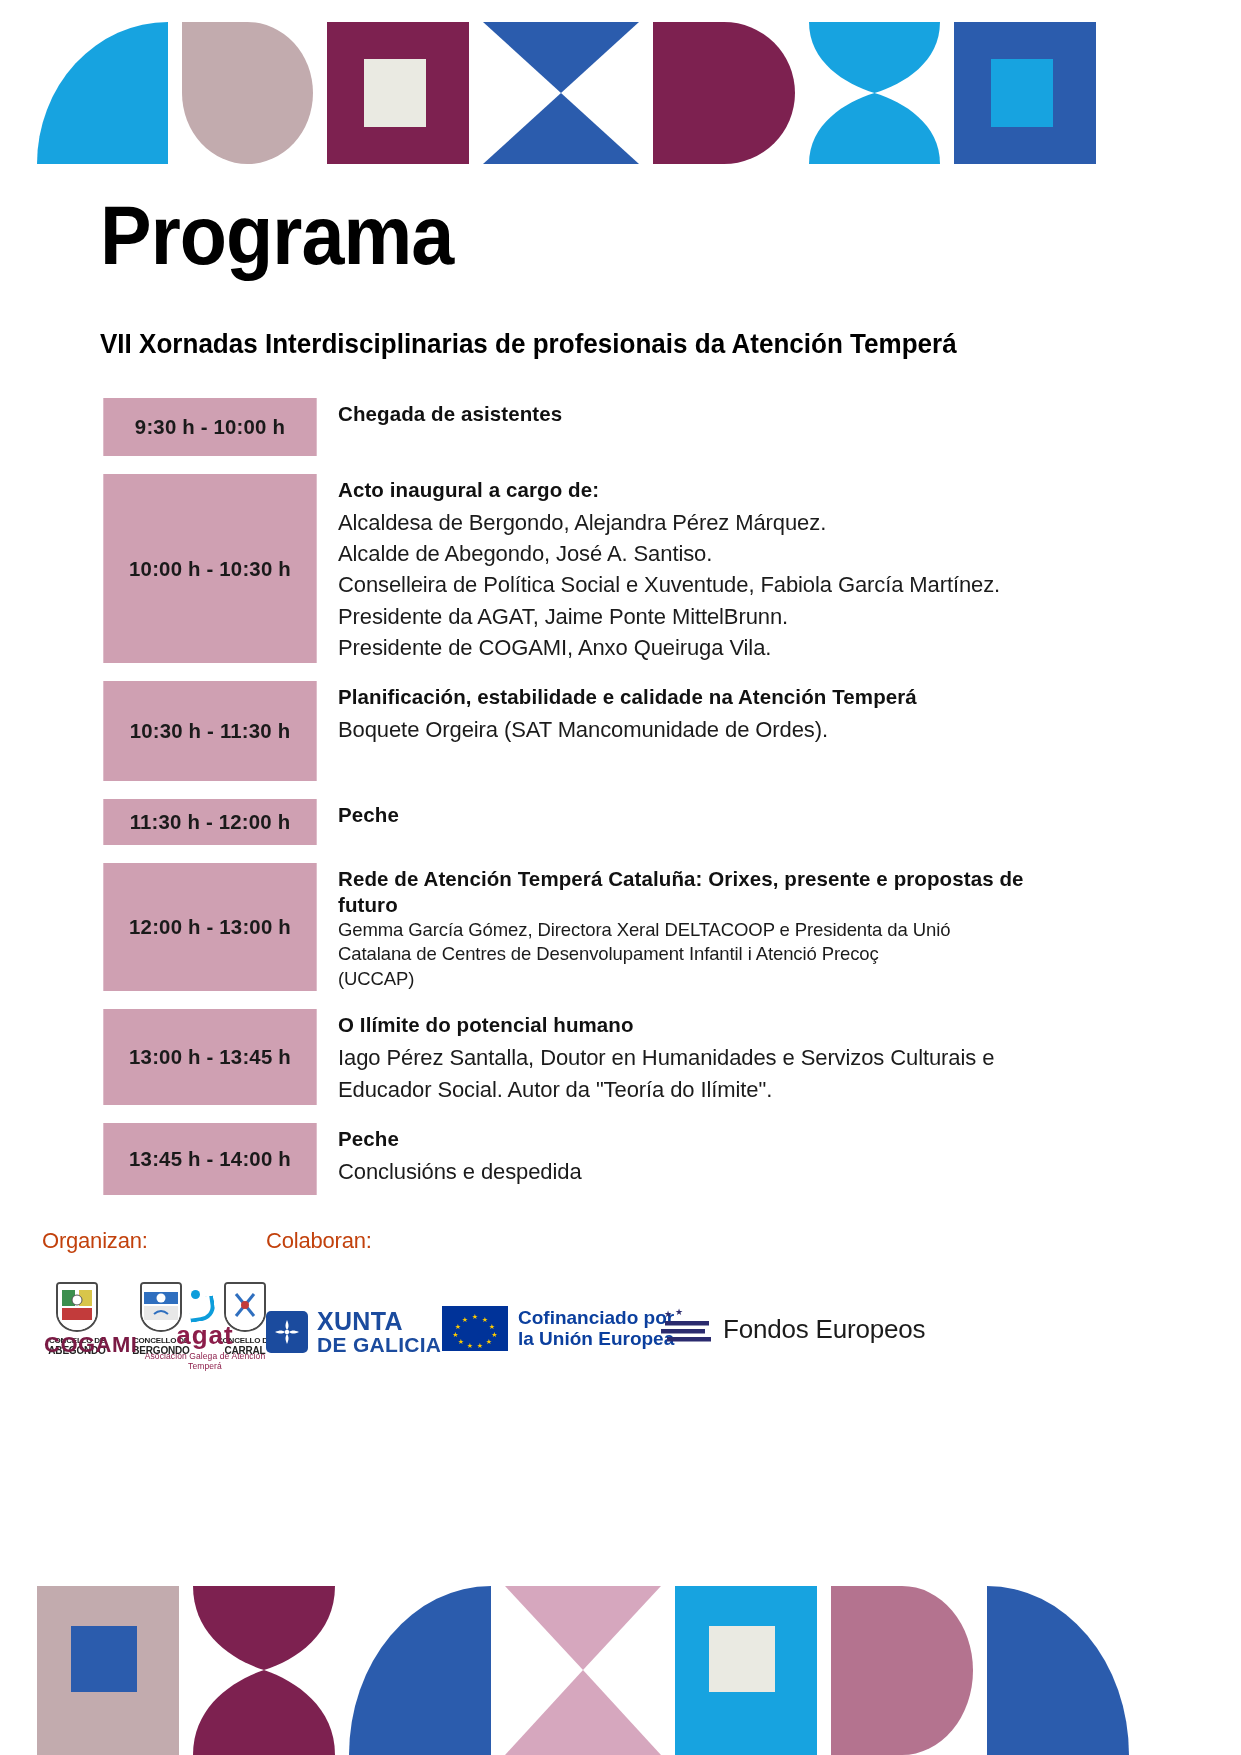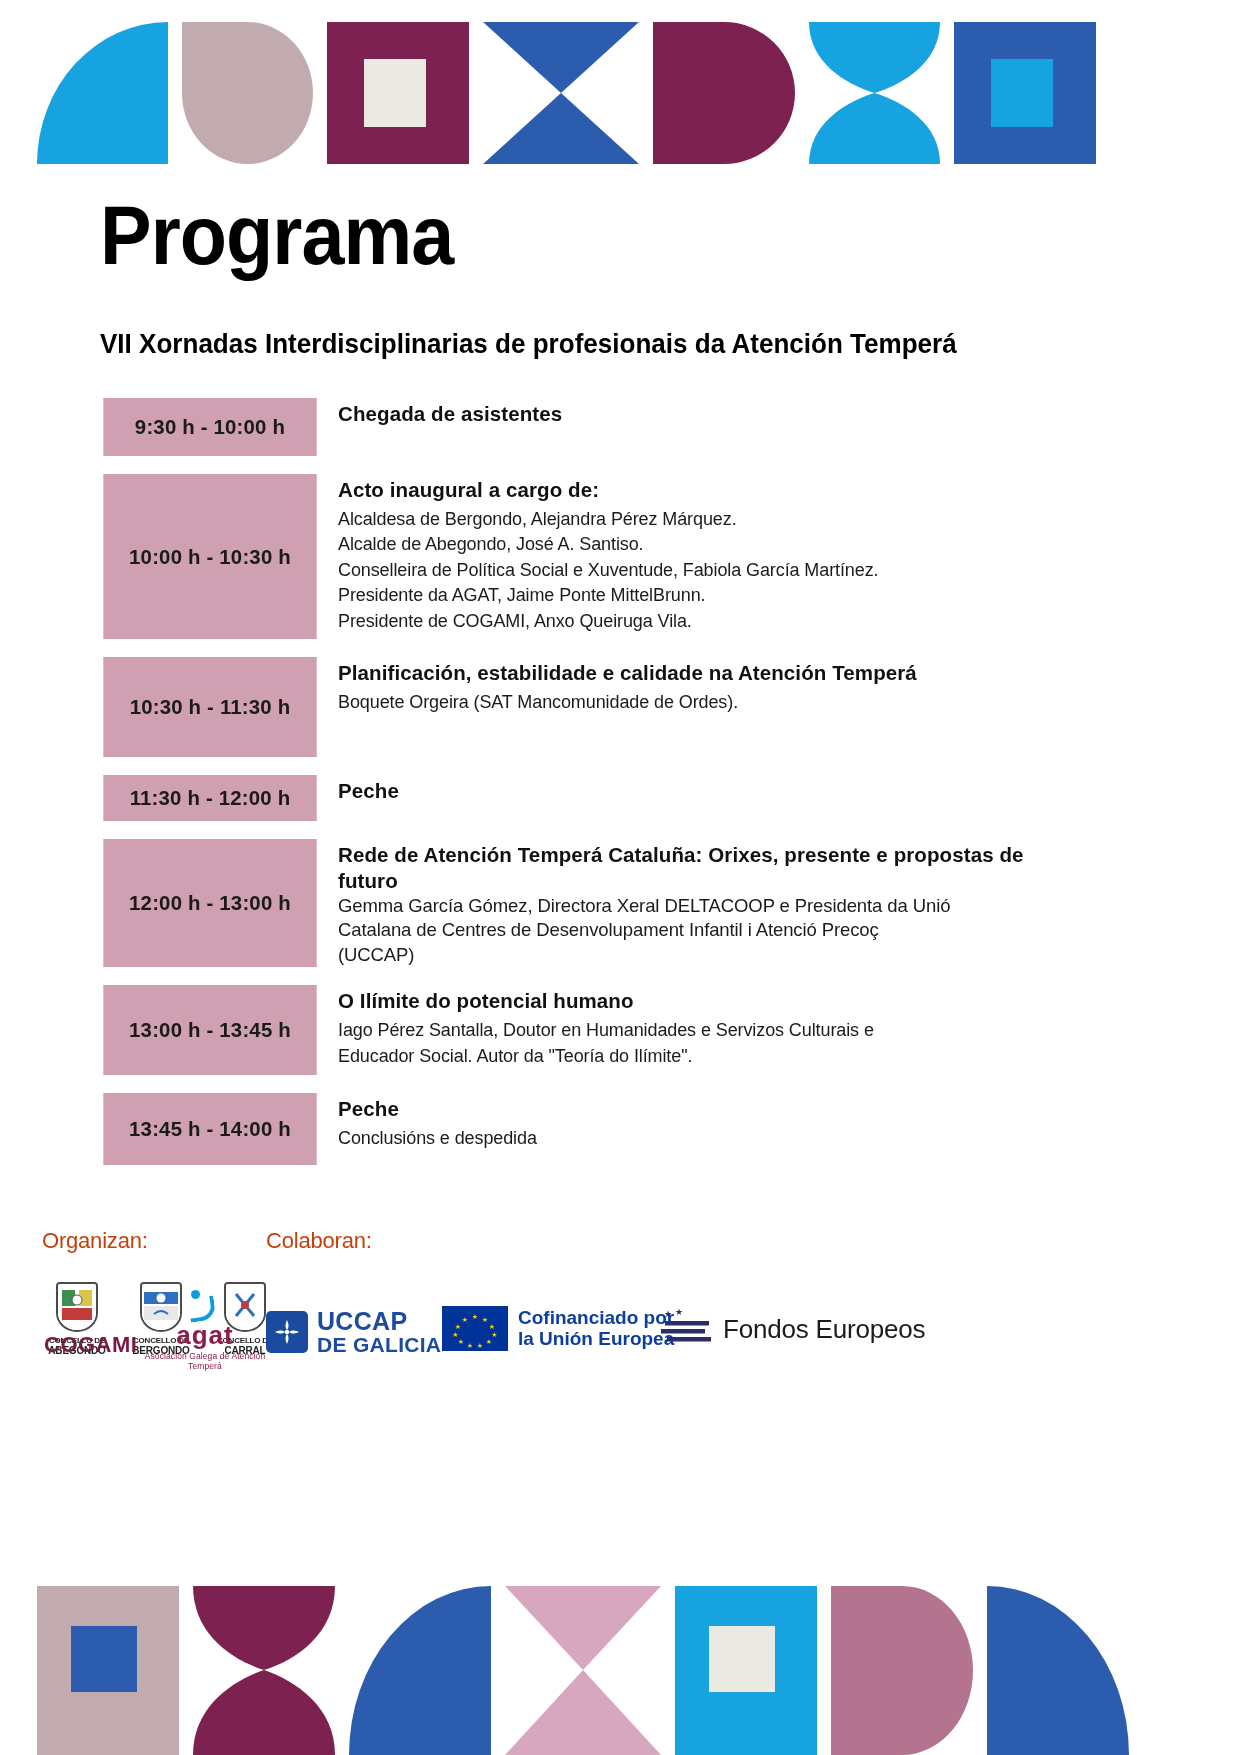--- a/index.html
+++ b/index.html
@@ -92,21 +92,21 @@
     font-family: "Liberation Sans Narrow", "Liberation Sans", sans-serif;
     font-weight: 700;
     font-size: 20.5px;
     color: #111;
     line-height: 1.26;
     letter-spacing: 0.1px;
   }
   .desc-body {
     font-family: "Liberation Sans", sans-serif;
     font-weight: 400;
-    font-size: 18px;
+    font-size: 22px;
     color: #1b1b1b;
     line-height: 1.42;
     letter-spacing: -0.1px;
   }
   .desc-body.tight { line-height: 1.33; font-size: 18.5px; }
   .gap-sm { height: 4px; }
 
   
   .h-58 { min-height: 58px; }
   .h-165 { min-height: 165px; }
@@ -338,21 +338,21 @@
           <svg width="30" height="30" viewBox="0 0 30 30">
             <path d="M15 3 C17 8 17 10 15 13 C13 10 13 8 15 3 Z" fill="#fff"></path>
             <path d="M3 15 C8 13 10 13 13 15 C10 17 8 17 3 15 Z" fill="#fff"></path>
             <path d="M27 15 C22 13 20 13 17 15 C20 17 22 17 27 15 Z" fill="#fff"></path>
             <path d="M15 27 C17 22 17 20 15 17 C13 20 13 22 15 27 Z" fill="#fff"></path>
             <circle cx="15" cy="15" r="2.2" fill="#fff"></circle>
           </svg>
         </div>
       </div>
       <div class="xunta-text">
-        <div class="xunta-l1">UCCAP</div>
+        <div class="xunta-l1">XUNTA</div>
         <div class="xunta-l2">DE GALICIA</div>
       </div>
     </div>
 
     <div class="logo eu">
       <div class="eu-flag">
         <svg width="66" height="45" viewBox="0 0 66 45">
           <rect width="66" height="45" fill="#003399"></rect>
           <g fill="#FFCC00">
             <text x="33" y="13" font-size="7" text-anchor="middle">★</text>

